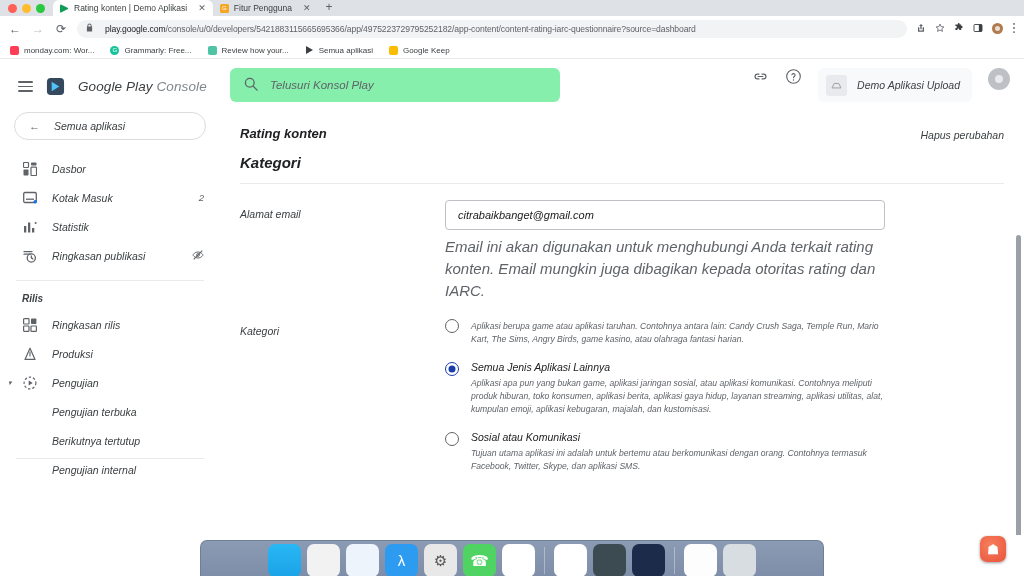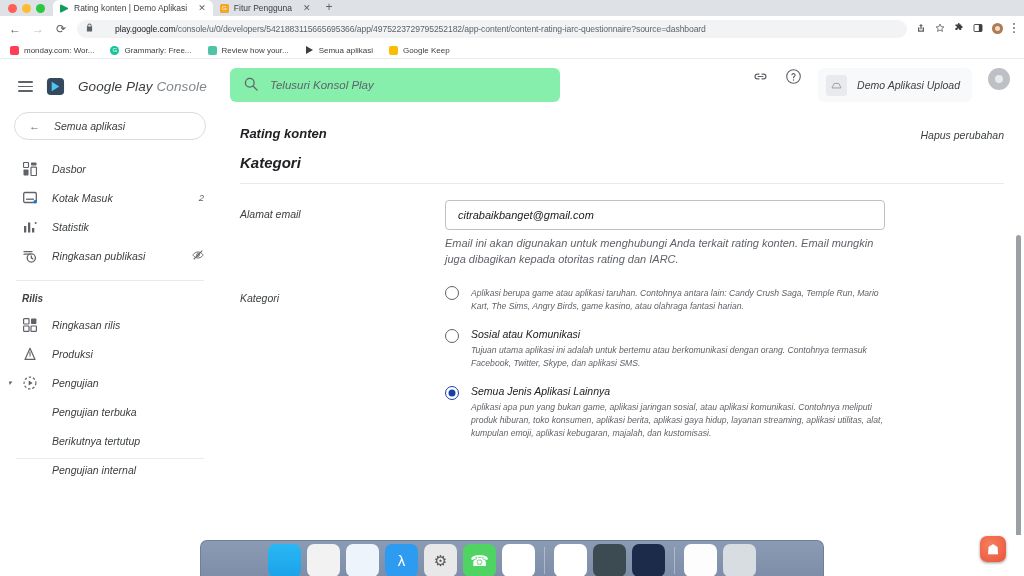--- a/index.html
+++ b/index.html
@@ -40,21 +40,21 @@
 
   
   .toolbar {
     height: 26px; background:#ffffff; display:flex; align-items:center;
     padding: 0 8px; gap: 9px; border-bottom:1px solid #fff;
   }
   .navbtn { font-size:12px; color:#5f6368; width:14px; text-align:center; line-height:1; }
   .navbtn.dim { color:#bdc1c6; }
   .omnibox {
     flex: 1; height: 18px; background:#f1f3f4; border-radius:10px;
-    display:flex; align-items:center; padding: 0 9px; gap:22px; min-width:0;
+    display:flex; align-items:center; padding: 0 9px; gap:12px; min-width:0;
   }
   .omnibox .lock { font-size:8px; color:#5f6368; }
   .omnibox .urltext {
     font-size:8.6px; color:#202124; white-space:nowrap; overflow:hidden;
     text-overflow:ellipsis; letter-spacing:-0.1px;
   }
   .omnibox .urltext .dim { color:#5f6368; }
   .tb-icons { display:flex; align-items:center; gap:9px; }
   .tb-icon { font-size:10px; color:#5f6368; line-height:1; }
   .tb-avatar { width:11px;height:11px;border-radius:50%;background:#b07b4f;
@@ -144,21 +144,21 @@
 
   .formrow { display:flex; padding: 16px 0 0 12px; }
   .formlabel { width: 205px; flex:0 0 205px; font-size:10.5px; color:#3c4043; padding-top:8px; }
   .formfield { flex:1; min-width:0; max-width: 440px; }
 
   .textinput {
     height: 30px; border:1px solid #bdc1c6; border-radius:4px;
     display:flex; align-items:center; padding: 0 12px;
     font-size:11px; color:#202124; background:#fff;
   }
-  .helper { font-size:11px; color:#5f6368; line-height:1.45; padding-top:6px; }
+  .helper { font-size:15px; color:#5f6368; line-height:1.45; padding-top:6px; }
 
   .radiorow { display:flex; padding: 16px 0 0 12px; }
   .radios { flex:1; min-width:0; max-width: 440px; }
   .radio-item { display:flex; gap:12px; padding-bottom: 14px; }
   .radio-item:last-child { padding-bottom: 0; }
   .radio {
     width:14px;height:14px;flex:0 0 14px;border-radius:50%;
     border:1.6px solid #5f6368; margin-top:2px; position:relative;
   }
   .radio.checked { border-color:#1a3ea8; }
@@ -511,32 +511,32 @@
           <div class="radios">
 
             <div class="radio-item">
               <span class="radio"></span>
               <span class="radio-body">
                 <span class="radio-desc" style="display:block">Aplikasi berupa game atau aplikasi taruhan. Contohnya antara lain: Candy Crush Saga, Temple Run, Mario Kart, The Sims, Angry Birds, game kasino, atau olahraga fantasi harian.</span>
               </span>
             </div>
 
             <div class="radio-item">
+              <span class="radio checked"></span>
+              <span class="radio-body">
+                <span class="radio-title" style="display:block">Semua Jenis Aplikasi Lainnya</span>
+                <span class="radio-desc" style="display:block">Aplikasi apa pun yang bukan game, aplikasi jaringan sosial, atau aplikasi komunikasi. Contohnya meliputi produk hiburan, toko konsumen, aplikasi berita, aplikasi gaya hidup, layanan streaming, aplikasi utilitas, alat, kumpulan emoji, aplikasi kebugaran, majalah, dan kustomisasi.</span>
+              </span>
+            </div>
+
+            <div class="radio-item">
               <span class="radio"></span>
               <span class="radio-body">
                 <span class="radio-title" style="display:block">Sosial atau Komunikasi</span>
                 <span class="radio-desc" style="display:block">Tujuan utama aplikasi ini adalah untuk bertemu atau berkomunikasi dengan orang. Contohnya termasuk Facebook, Twitter, Skype, dan aplikasi SMS.</span>
-              </span>
-            </div>
-
-            <div class="radio-item">
-              <span class="radio checked"></span>
-              <span class="radio-body">
-                <span class="radio-title" style="display:block">Semua Jenis Aplikasi Lainnya</span>
-                <span class="radio-desc" style="display:block">Aplikasi apa pun yang bukan game, aplikasi jaringan sosial, atau aplikasi komunikasi. Contohnya meliputi produk hiburan, toko konsumen, aplikasi berita, aplikasi gaya hidup, layanan streaming, aplikasi utilitas, alat, kumpulan emoji, aplikasi kebugaran, majalah, dan kustomisasi.</span>
               </span>
             </div>
 
           </div>
         </div>
       </div>
 
       <div class="scroll-track">
         <div class="scroll-thumb"></div>
       </div>

